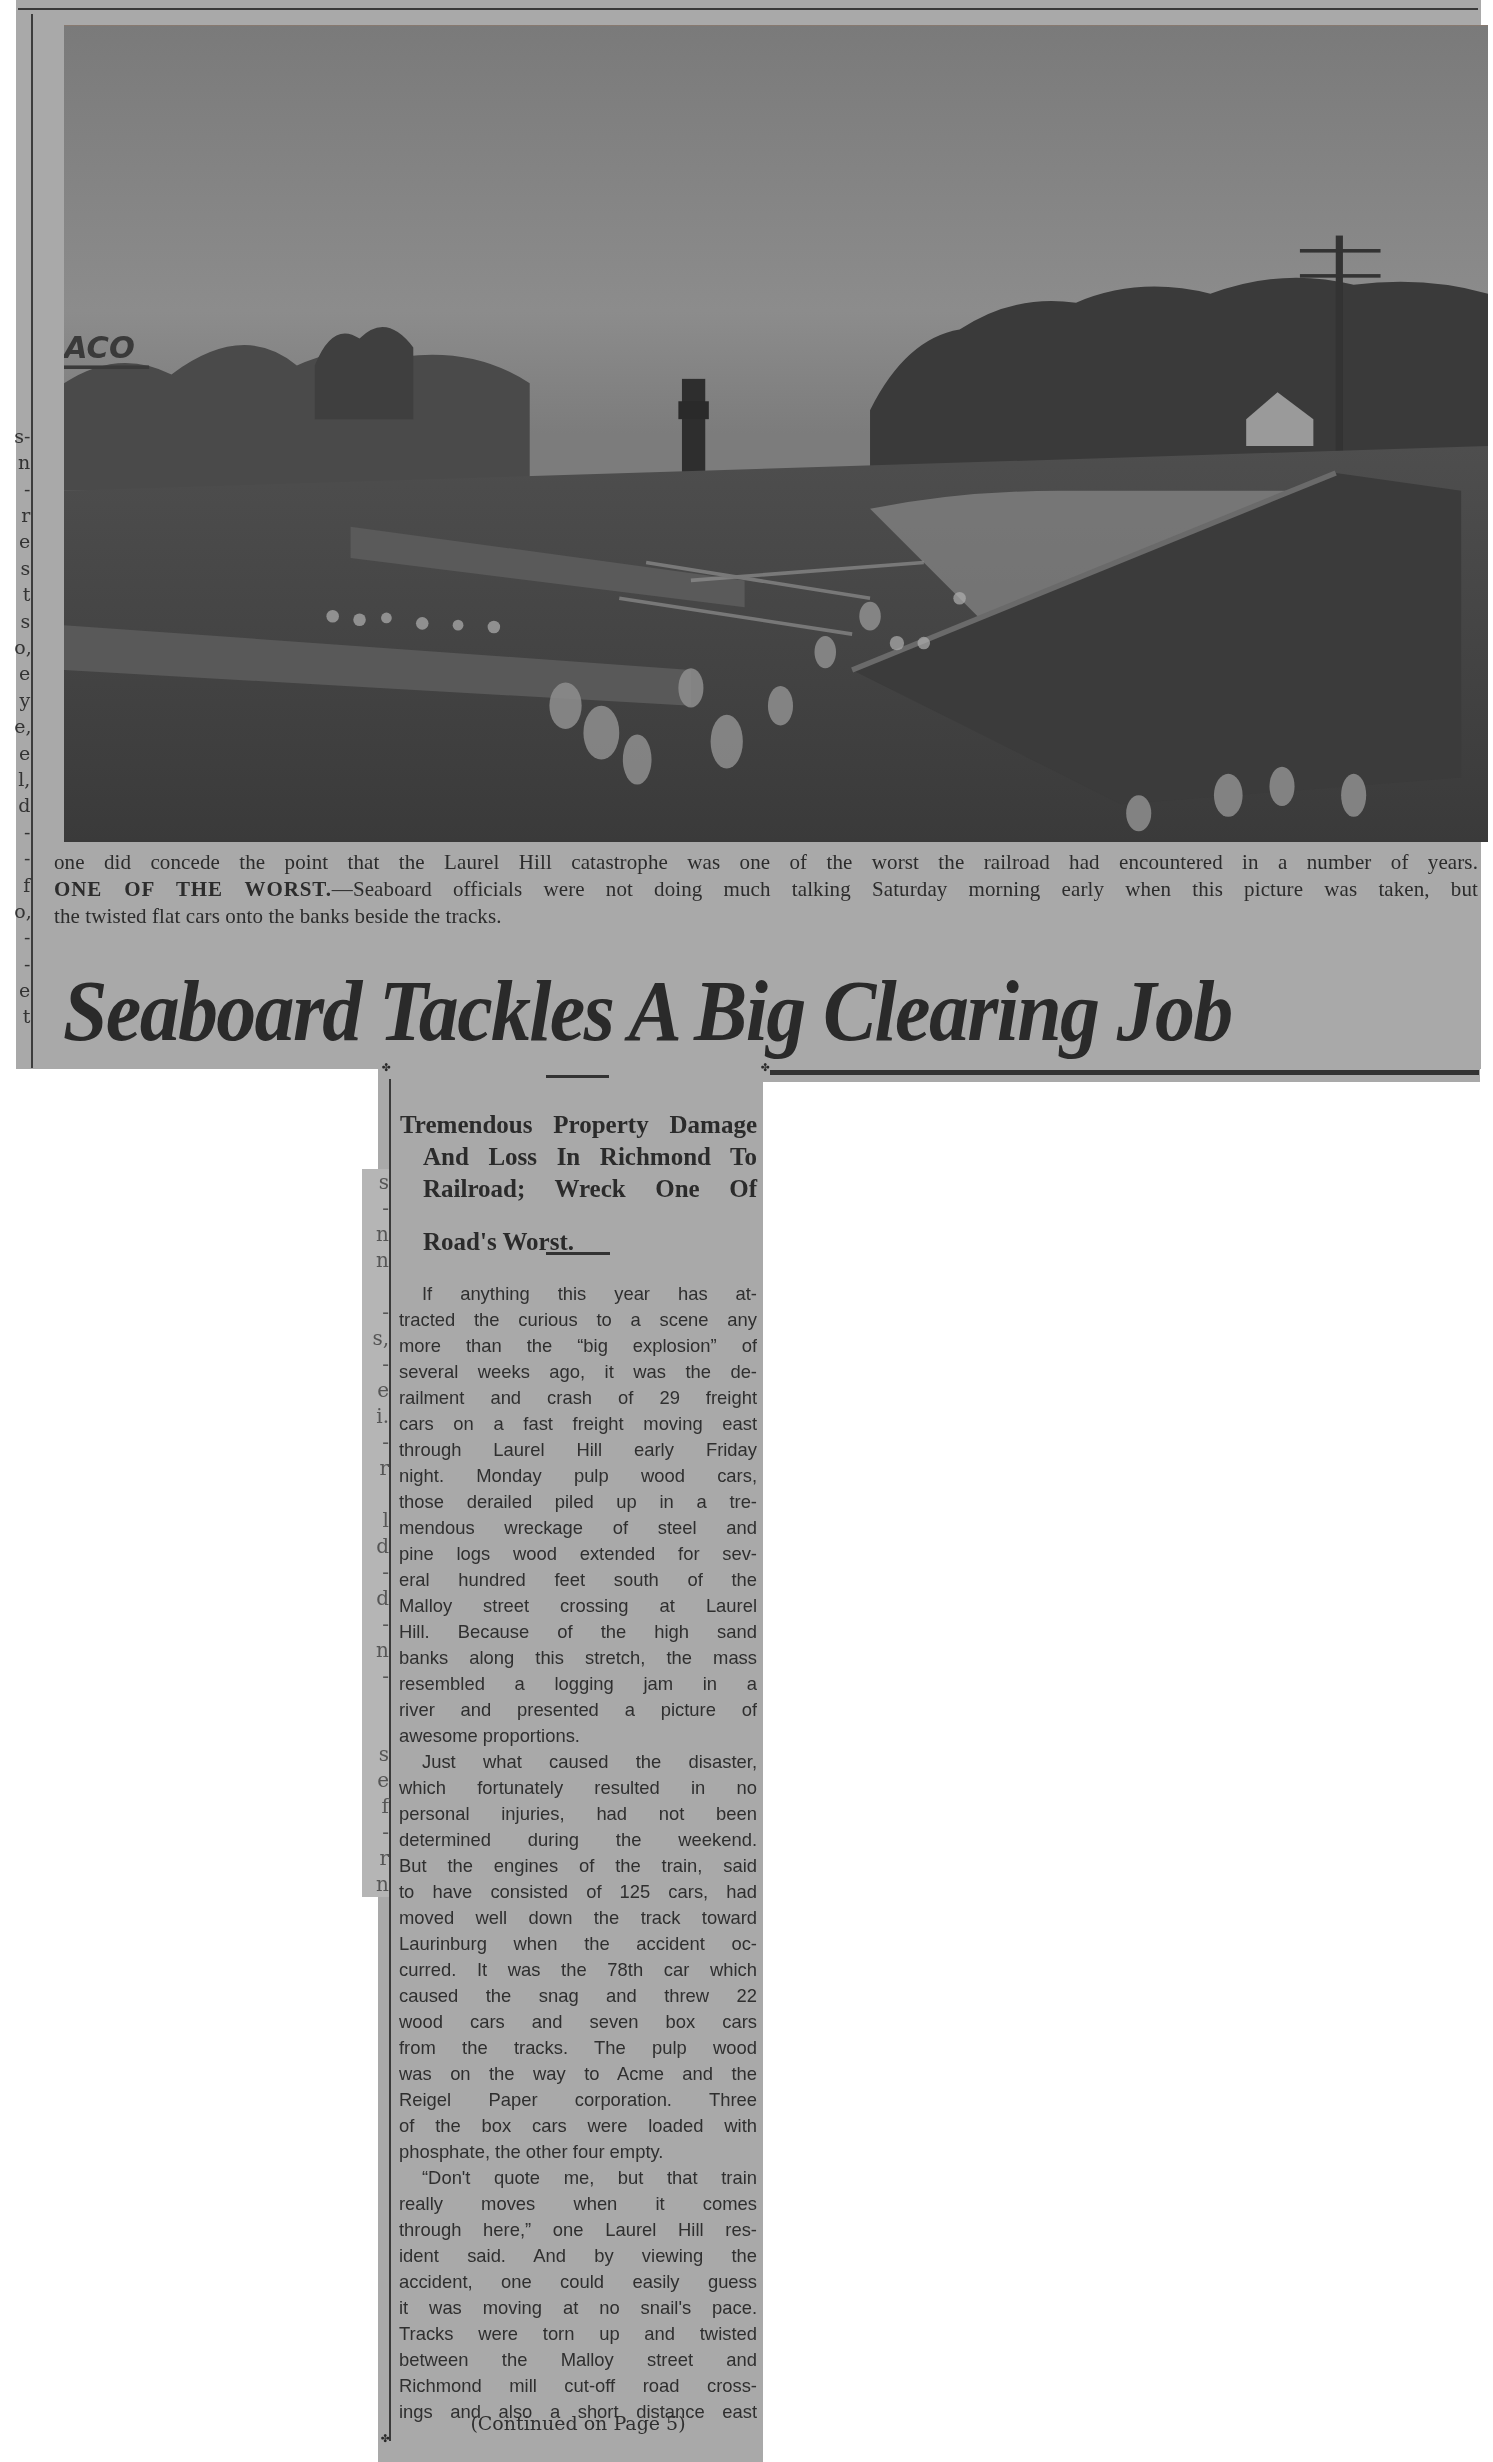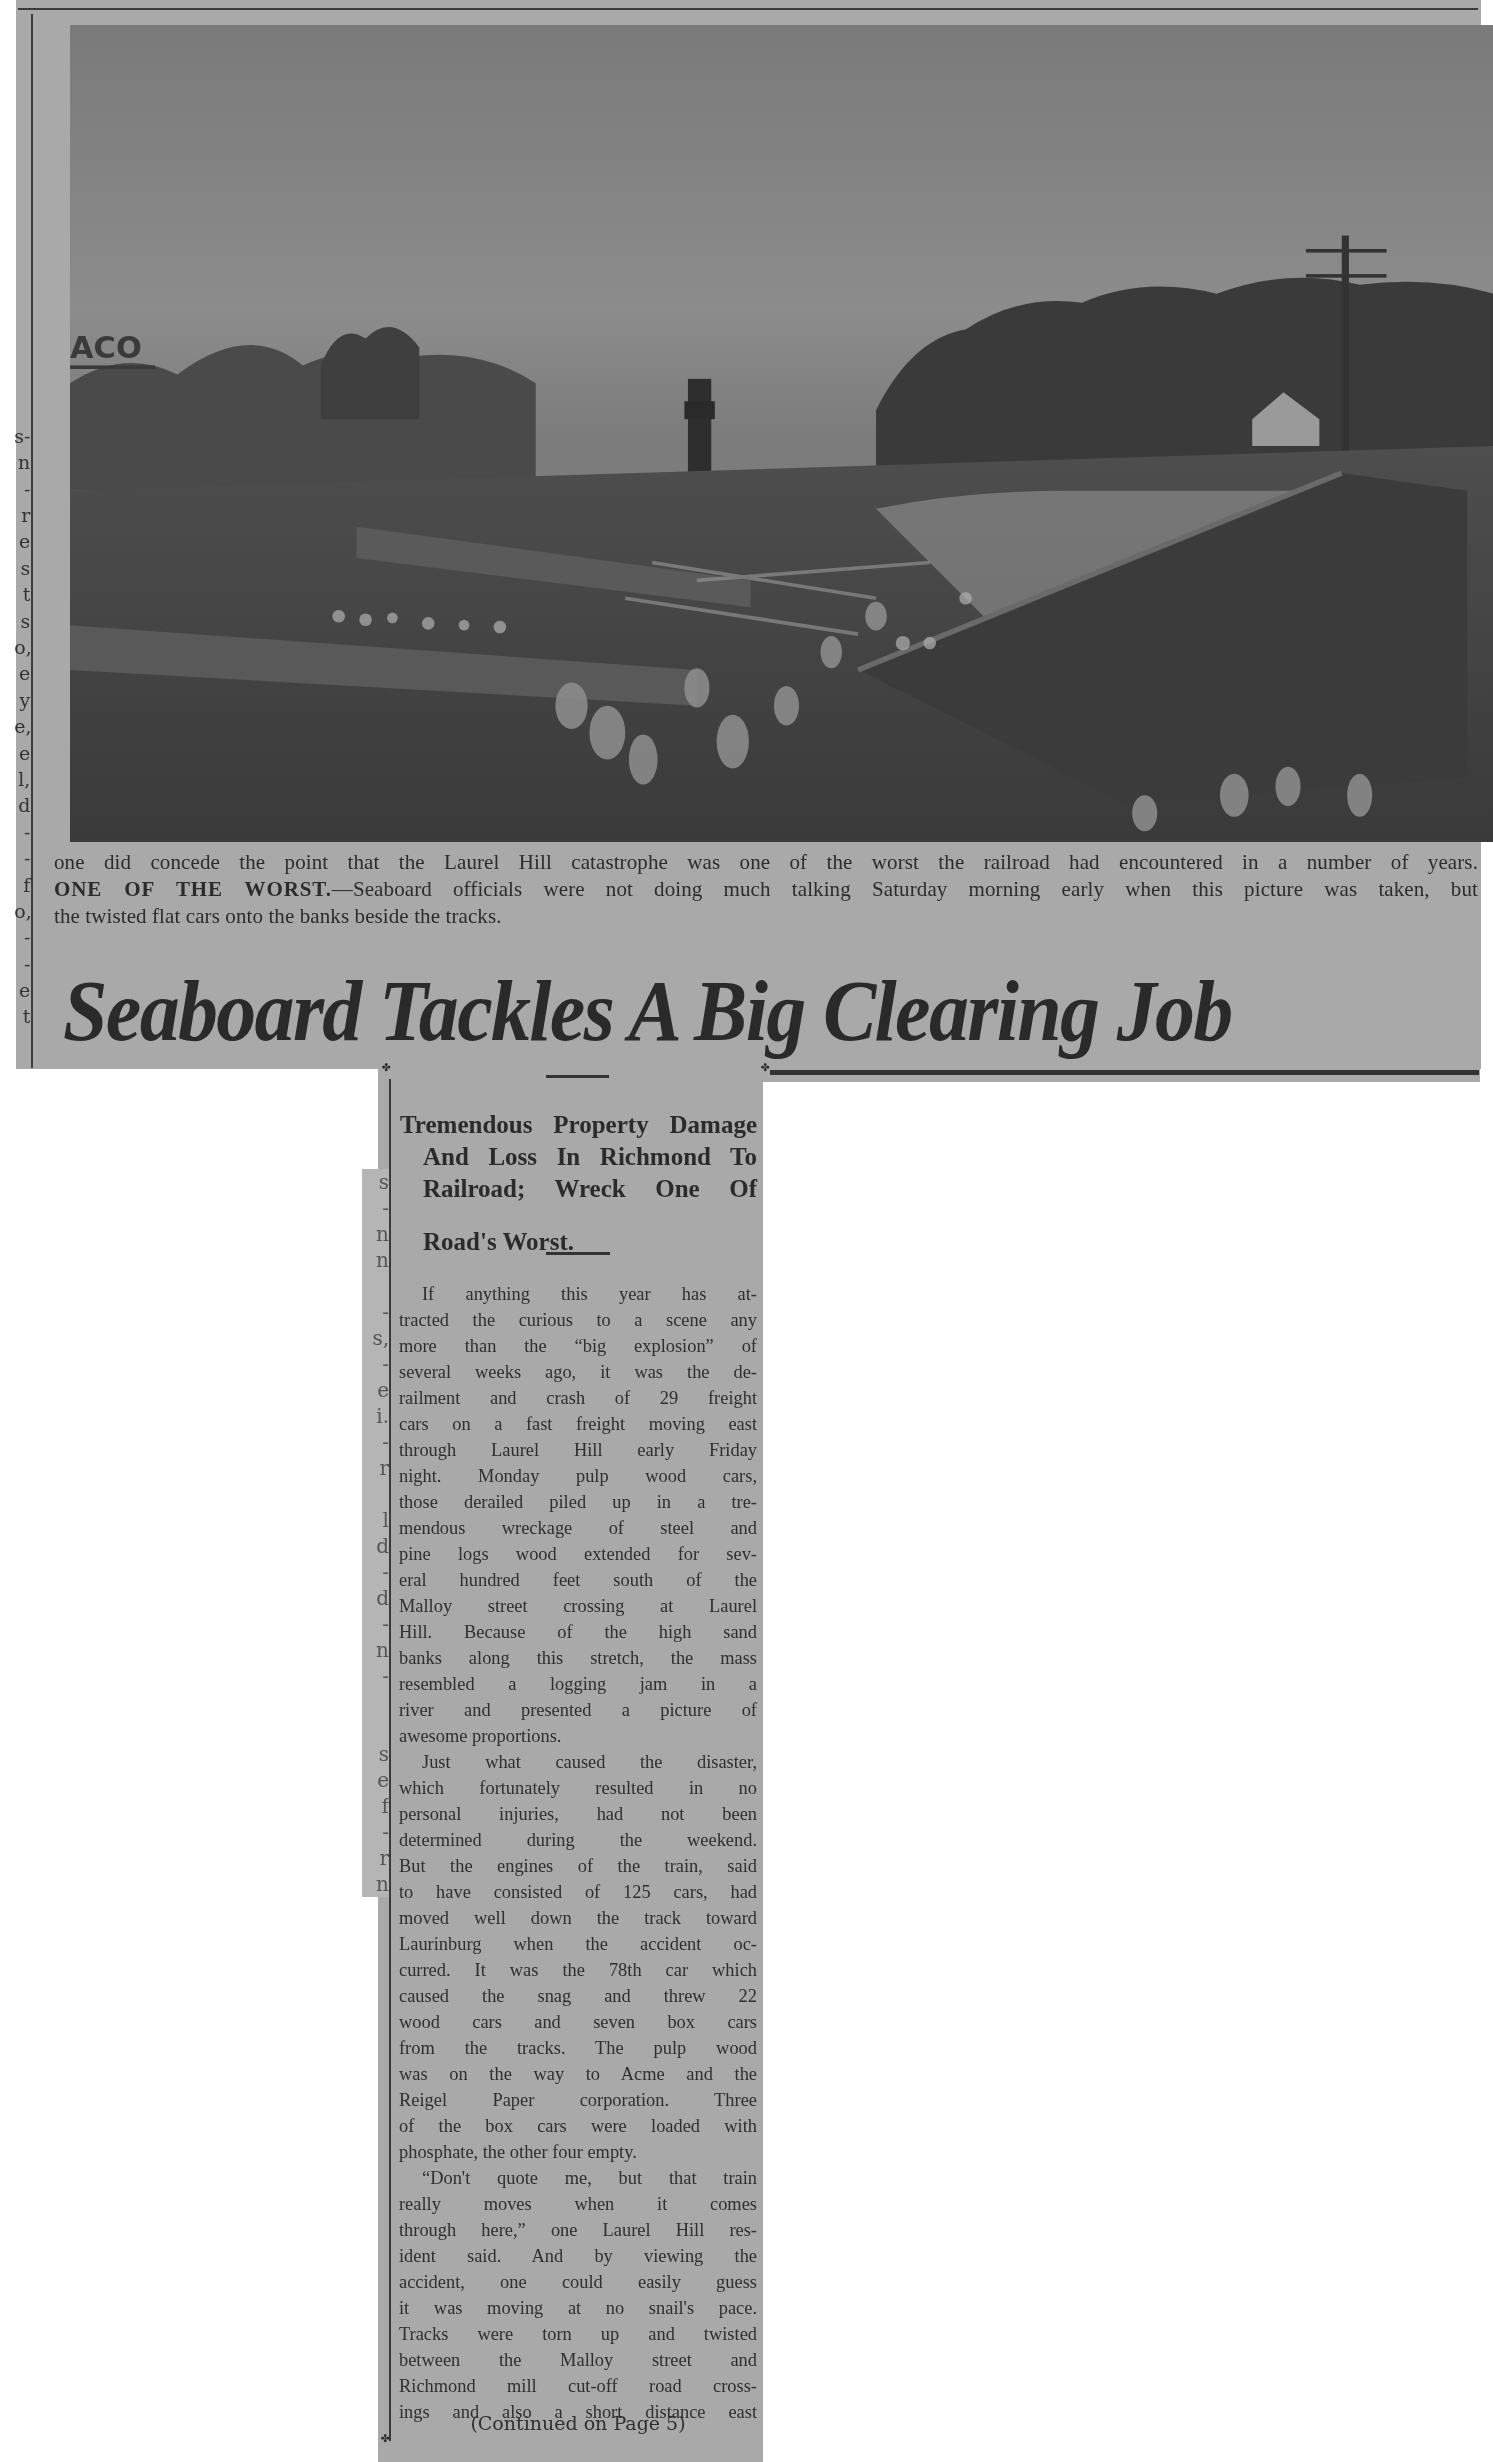--- a/index.html
+++ b/index.html
@@ -5,37 +5,37 @@
   html, body { margin:0; padding:0; background:#ffffff; }
   body { width:1493px; height:2462px; position:relative; overflow:hidden; font-family:"DejaVu Serif", serif; color:#2b2b2b; }
   .paper { background:#a9a9a9; position:absolute; }
   .upper { left:16px; top:0; width:1465px; height:1069px; }
   .upper-right-ext { left:761px; top:1069px; width:719px; height:12.5px; }
   .col-block { left:378px; top:1062px; width:385px; height:1400px; }
   .top-rule { position:absolute; left:18px; top:8px; width:1460px; height:1.8px; background:#3a3a3a; }
   .left-vrule { position:absolute; left:31px; top:14.3px; width:1.8px; height:1054px; background:#3c3c3c; }
   .left-strip { position:absolute; left:14.3px; top:27px; width:16px; font-size:19px; line-height:26.4px; color:#333; text-align:right; }
   .left-strip div { height:26.4px; }
-  .photo { position:absolute; left:70px; top:25px; width:1424px; height:817px; overflow:hidden; background:#f97316; }
+  .photo { position:absolute; left:64px; top:25px; width:1424px; height:817px; overflow:hidden; background:#f97316;font-style:italic; }
   .caption { position:absolute; left:54px; top:849px; width:1424px; font-family:"Liberation Serif", serif; font-size:21px; line-height:27px; color:#2c2c2c; text-align:justify; letter-spacing:0.1px; }
   .caption .lead { font-weight:bold; letter-spacing:0.9px; }
   .caption .line { display:block; text-align:justify; text-align-last:justify; white-space:nowrap; }
   .caption .line.last { text-align-last:left; }
   .headline { position:absolute; left:63px; top:962px; width:1415px; font-family:"Liberation Serif", serif; font-style:italic; font-weight:bold; font-size:86px; line-height:99px; color:#2a2a2a; letter-spacing:-1.8px; transform:scaleX(0.93); transform-origin:left top; white-space:nowrap; }
   .hrule { position:absolute; left:770px; top:1070px; width:709px; height:4.5px; background:#333; }
   .orn { position:absolute; width:10.7px; height:12.5px; font-size:10.7px; line-height:12.5px; color:#2a2a2a; text-align:center; }
   .col-vrule { position:absolute; left:389px; top:1079px; width:1.8px; height:1362px; background:#3a3a3a; }
   .frag-strip { position:absolute; left:362px; top:1169px; width:27px; font-size:20px; line-height:26px; color:#555; text-align:right; background:#b5b5b5; }
   .frag-strip div { height:26px; }
   .dash { position:absolute; height:2.7px; background:#333; }
   .subhead { position:absolute; left:400px; top:1109px; width:357px; font-family:"Liberation Serif", serif; font-weight:bold; font-size:25px; line-height:32px; color:#2b2b2b; }
   .subhead .l { display:block; text-align:justify; text-align-last:justify; white-space:nowrap; padding-left:23px; }
   .subhead .l.first { padding-left:0; }
   .subhead .l.last { text-align-last:left;margin-top:21px; }
-  .body-text { position:absolute; left:399px; top:1281px; width:358px; font-family:Liberation Serif, serif; font-size:18.4px; line-height:26px; color:#2f2f2f; }
+  .body-text { position:absolute; left:399px; top:1281px; width:358px; font-family:Liberation Sans, sans-serif; font-size:18.4px; line-height:26px; color:#2f2f2f; }
   .body-text .l { display:block; text-align:justify; text-align-last:justify; white-space:nowrap; overflow:hidden; }
   .body-text .l.end { text-align-last:left; }
   .body-text .l.indent { padding-left:23px; }
   .continued { position:absolute; left:399px; top:2412px; width:358px; text-align:center; font-family:"DejaVu Serif", serif; font-size:19px; color:#2f2f2f; }
 </style>
 </head>
 <body>
 
 <div class="paper upper"></div>
 <div class="paper upper-right-ext"></div>

